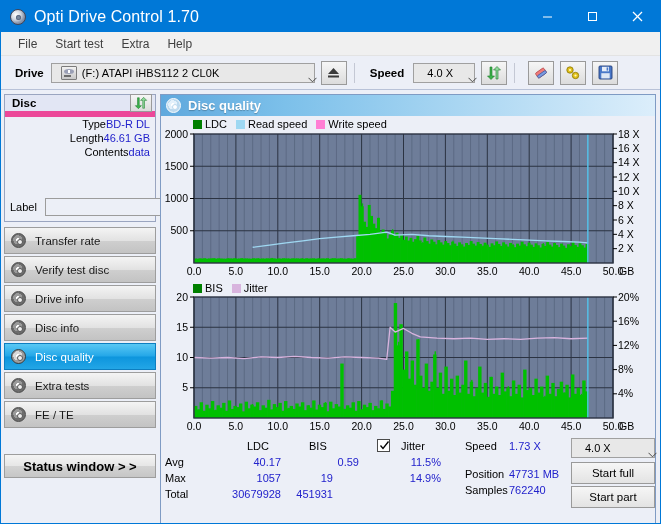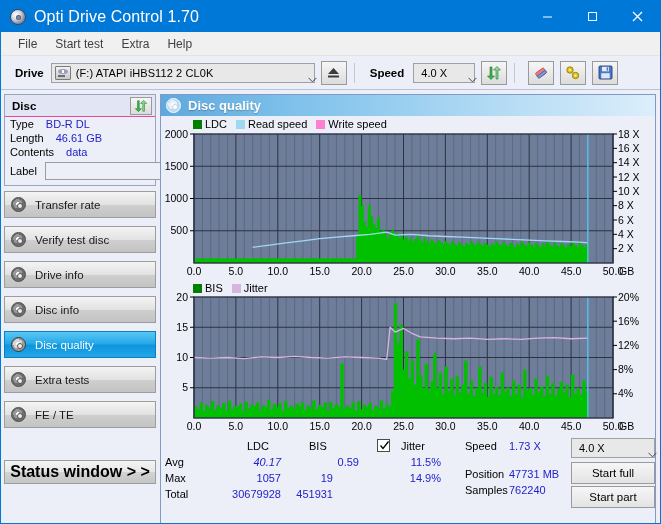--- a/index.html
+++ b/index.html
@@ -66,21 +66,21 @@
     border-bottom: 1px solid #b8c2d8;
   }
   .tb-label { font-weight: bold; font-size: 11.5px; color:#000; margin:0 7px 0 8px; }
   .combo {
     height: 20px;
     background: #e8e8e8;
     border: 1px solid #a0a0a0;
     display: flex; align-items: center;
     font-size: 11px;
     position: relative;
-    padding-left: 3px;
+    padding-left: 9px;
   }
   .combo .chev {
     margin-left: auto; margin-right: 6px;
     width: 0; height: 0;
   }
   .chev-g { width:9px; height:6px; }
   #drive-combo { width: 264px; }
   #drive-combo .dtext { margin-left: 5px; letter-spacing: .1px; }
   .mini-icon {
     width: 16px; height: 14px; flex: none;
@@ -121,42 +121,42 @@
   }
 
   
   #disc-panel {
     border: 1px solid #9aa5c0;
     background: #eceff7;
   }
   #disc-head {
     display: flex; align-items: center;
     background: #e2e6f4;
-    border-bottom: 1px solid #ec4899;
+    border-bottom: 6px solid #ec4899;
     height: 22px; padding: 0 3px;
   }
   #disc-head b { font-size: 11.5px; margin-left: 4px; }
   #disc-refresh {
     margin-left: auto;
     width: 22px; height: 18px;
     background: linear-gradient(#f6f6f6,#dbdbdb);
     border: 1px solid #9a9a9a;
     display: flex; align-items: center; justify-content: center;
   }
   .disc-row {
-    display: flex; justify-content: flex-start;
+    display: flex; justify-content: flex-end;
     padding: 1px 5px 1px 5px;
     font-size: 11px;
-    gap: 12px;
   }
   .disc-row .k { color:#000; }
   .disc-row .v { color:#2222cc; }
   #label-row {
     display:flex; align-items:center; gap:8px;
     padding: 2px 4px 4px 5px;
+    margin-top: 36px;
   }
   #label-row .k { width: 34px; }
   #label-input {
     flex: 1; height: 18px;
     background: #eceff7;
     border: 1px solid #9c9c9c;
   }
   #label-btn {
     width: 22px; height: 20px;
     background: linear-gradient(#f6f6f6,#dbdbdb);
@@ -167,21 +167,21 @@
     width: 14px; height: 14px; border-radius: 50%;
     background: radial-gradient(circle at 50% 50%, #efe9a8 0 22%, #d7cf70 23% 55%, #c9c05c 56% 100%);
     border: 1px solid #9c9450; position: relative;
   }
   .cd-glyph::after{ content:""; position:absolute; left:5px; top:5px; width:3px;height:3px;border-radius:50%;background:#f5f2d6;border:1px solid #b0a860; }
 
   
   #nav { margin-top: 5px; }
   .navbtn {
     height: 27px;
-    margin-bottom: 8px;
+    margin-bottom: 2px;
     background: linear-gradient(#f4f4f4 0%, #e2e2e2 50%, #cfcfcf 51%, #c3c3c3 100%);
     border: 1px solid #9d9d9d;
     display: flex; align-items: center;
     padding-left: 6px;
     font-size: 11.5px;
     color: #1a1a1a;
   }
   .navbtn.active {
     background: linear-gradient(#59c8f4 0%, #24a7e8 48%, #0d95dd 52%, #23a6e6 100%);
     border: 1px solid #0d7ec0;
@@ -202,21 +202,21 @@
     content:""; position:absolute; left:5px; top:5px; width:4px; height:4px; border-radius:50%;
     background:#f0f0f0; border:1px solid #555;
   }
 
   #nav-spacer { height: 24px; }
   #status-window-btn {
     height: 24px;
     background: linear-gradient(#f4f4f4 0%, #e6e6e6 50%, #d3d3d3 51%, #c6c6c6 100%);
     border: 1px solid #9d9d9d;
     display:flex; align-items:center; justify-content:center;
-    font-weight: bold; font-size: 16px;
+    font-weight: bold; font-size: 13px;
   }
 
   
   #content {
     flex: 1;
     padding: 4px 4px 0 1px;
     display: flex; flex-direction: column;
   }
   #panel {
     flex: 1;
@@ -1298,21 +1298,21 @@
           <span class="st-hdr" style="left:86px; top:2px;">LDC</span>
           <span class="st-hdr" style="left:148px; top:2px;">BIS</span>
           <div id="jitter-chk" style="left:216px; top:1px;">
             <svg width="11" height="11" viewBox="0 0 11 11">
                 <polyline points="1.5,5.5 4,8.5 9.5,1.5" fill="none" stroke="#000" stroke-width="1.3"></polyline>
               </svg>
           </div>
           <span class="st-hdr" style="left:240px; top:2px;">Jitter</span>
 
           <span class="st-k" style="left:4px; top:18px;">Avg</span>
-          <span class="st-v" style="left:40px; top:18px; width:80px;font-style:italic;">40.17</span>
+          <span class="st-v" style="left:40px; top:18px; width:80px;">40.17</span>
           <span class="st-v" style="left:110px; top:18px; width:62px;margin-left:26px;">0.59</span>
           <span class="st-v" style="left:212px; top:18px; width:68px;">11.5%</span>
 
           <span class="st-k" style="left:4px; top:34px;">Max</span>
           <span class="st-v" style="left:40px; top:34px; width:80px;">1057</span>
           <span class="st-v" style="left:110px; top:34px; width:62px;">19</span>
           <span class="st-v" style="left:212px; top:34px; width:68px;">14.9%</span>
 
           <span class="st-k" style="left:4px; top:50px;">Total</span>
           <span class="st-v" style="left:40px; top:50px; width:80px;">30679928</span>

